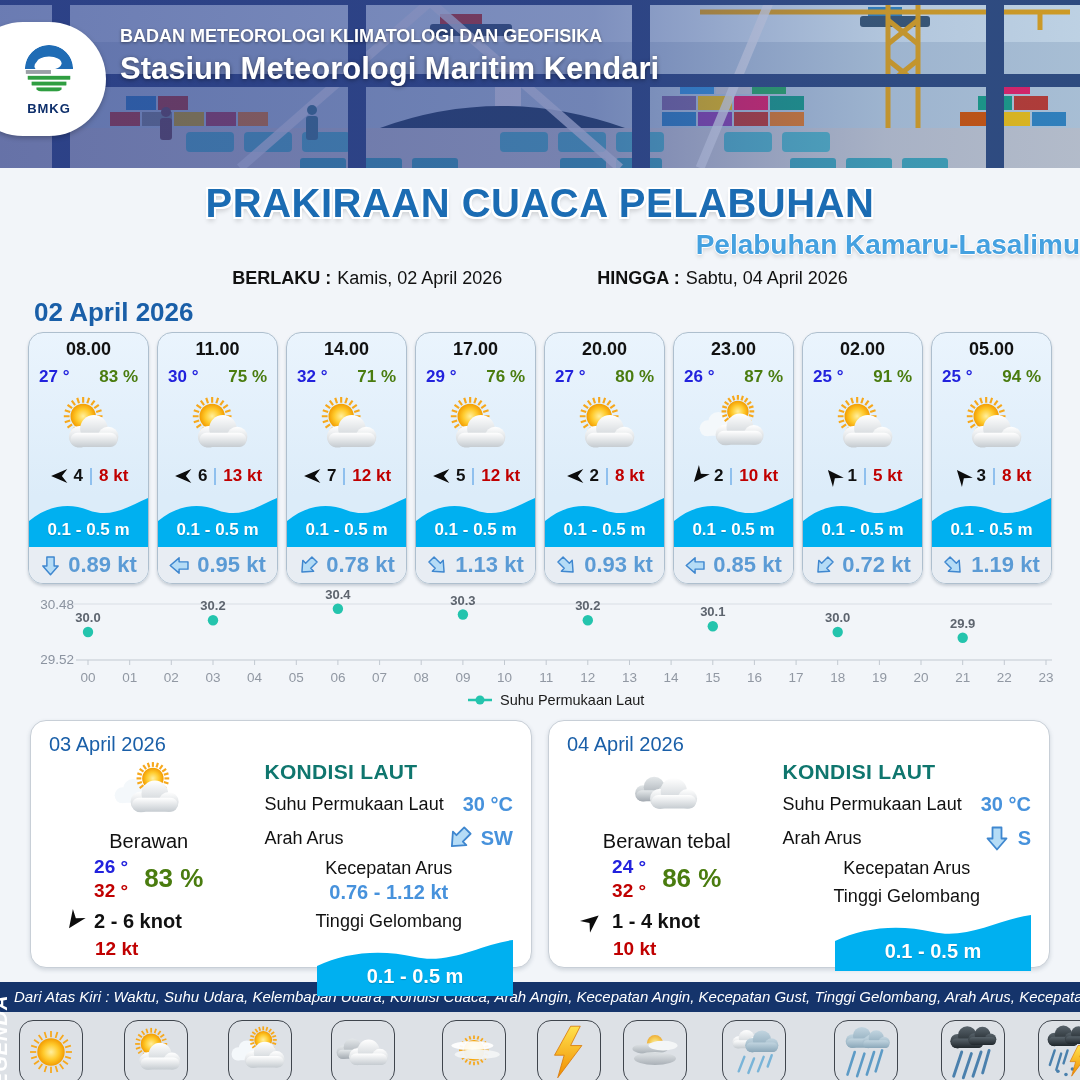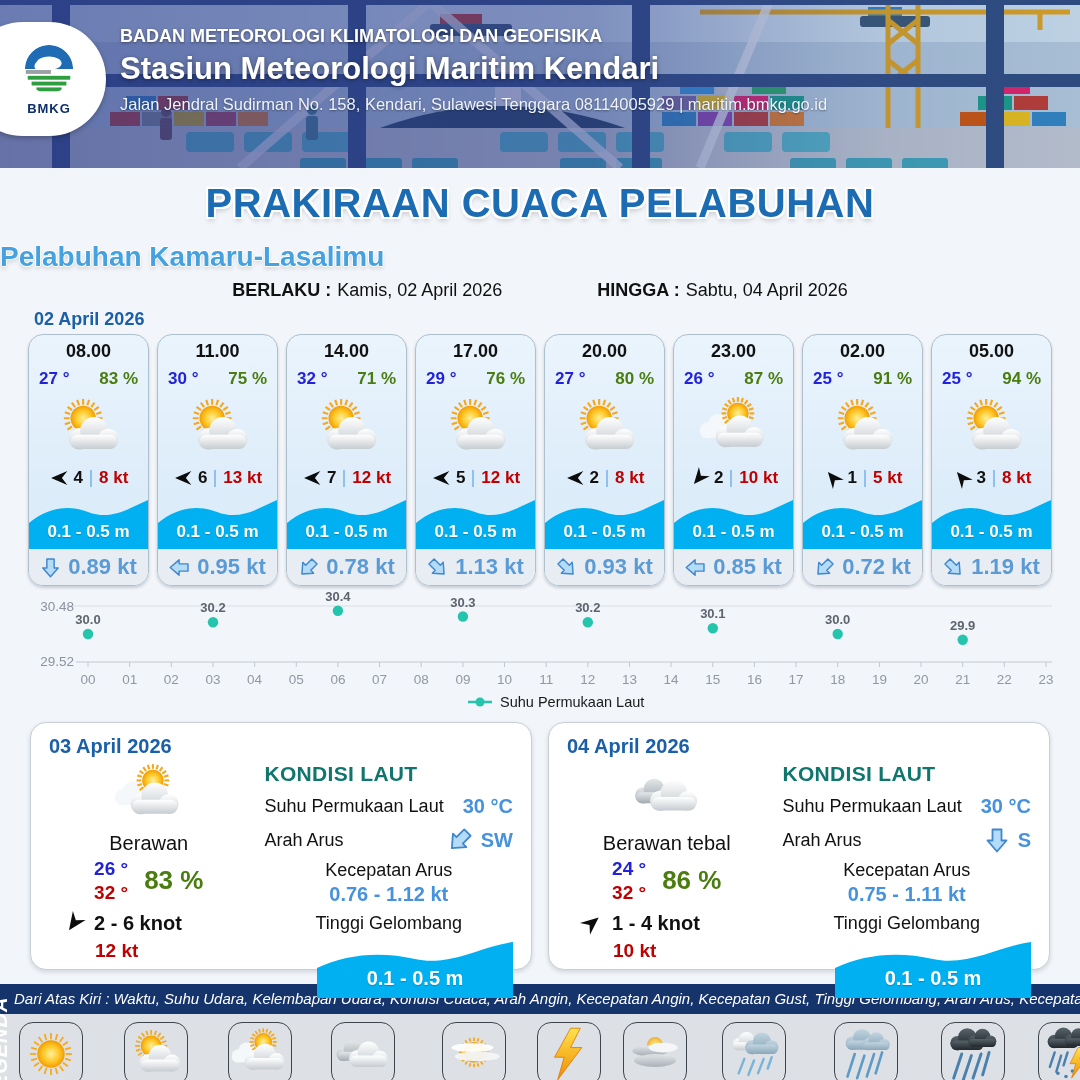--- a/index.html
+++ b/index.html
@@ -14,26 +14,26 @@
     display:flex;flex-direction:column;align-items:center;justify-content:center;padding-left:26px;box-sizing:border-box;
     box-shadow:0 2px 5px rgba(0,0,0,.25);}
   .logo-pill .bmkg-label{font-size:13px;font-weight:bold;color:#0e2f6b;letter-spacing:1px;margin-top:1px;}
   .hdr-text{position:absolute;left:120px;top:26px;color:#fff;}
   .hdr-org{font-size:18px;font-weight:bold;text-shadow:0 1px 3px rgba(0,0,0,.45);}
   .hdr-station{font-size:31px;font-weight:bold;margin-top:4px;text-shadow:0 1px 4px rgba(0,0,0,.45);}
   .hdr-addr{font-size:16.5px;margin-top:8px;color:#eef3fa;text-shadow:0 1px 2px rgba(0,0,0,.4);}
   
   .main-title{margin-top:13px;text-align:center;font-size:40px;font-weight:bold;color:#1b6cb3;letter-spacing:.5px;
     text-shadow:2px 0 0 #fff,-2px 0 0 #fff,0 2px 0 #fff,0 -2px 0 #fff,2px 2px 0 #fff,-2px -2px 0 #fff,2px -2px 0 #fff,-2px 2px 0 #fff,0 4px 5px rgba(0,0,0,.18);}
-  .subtitle{text-align:left;font-size:28px;font-weight:bold;color:#45a1e0;margin-top:15px;
+  .subtitle{text-align:right;font-size:28px;font-weight:bold;color:#45a1e0;margin-top:3px;
     text-shadow:1px 0 0 #fff,-1px 0 0 #fff,0 1px 0 #fff,0 -1px 0 #fff,0 3px 4px rgba(0,0,0,.15);}
   .validity{display:flex;justify-content:center;gap:95px;margin-top:7px;font-size:18px;}
   .validity .lbl{font-weight:bold;}
   .validity .val{margin-left:6px;}
-  .day1-date{margin:8px 0 4px 34px;font-size:18px;font-weight:bold;color:#1a5fa8;}
+  .day1-date{margin:8px 0 4px 34px;font-size:26px;font-weight:bold;color:#1a5fa8;}
   
   .cards{display:flex;gap:8px;margin:0 28px;}
   .fcard{flex:1;height:250px;border:1px solid #aebfce;border-radius:15px;overflow:hidden;
     background:linear-gradient(180deg,#eaf4fd 0%,#dcecf9 65%);box-shadow:0 2px 3px rgba(70,90,110,.25);
     display:flex;flex-direction:column;}
   .f-time{height:25px;padding-top:6px;text-align:center;font-size:18px;font-weight:bold;}
   .f-temps{height:26px;display:flex;justify-content:space-between;padding:0 10px;font-size:17px;font-weight:bold;align-items:center;}
   .t-temp{color:#2222dd;}
   .t-hum{color:#4a7c0f;}
   .f-icon{flex:1;display:flex;align-items:center;justify-content:center;}
@@ -54,21 +54,21 @@
   
   .chart-wrap{margin-top:4px;height:126px;}
   .cyl{font-size:13.5px;fill:#8b93a0;text-anchor:end;}
   .cxl{font-size:13.5px;fill:#9198a3;text-anchor:middle;}
   .cvl{font-size:13px;font-weight:bold;fill:#5d646e;text-anchor:middle;}
   .cleg{font-size:14.5px;fill:#1a1a1a;}
   
   .details{display:flex;gap:16px;margin:6px 30px 0;}
   .dcard{flex:1;height:248px;background:#fff;border:1px solid #c8cfd7;border-radius:16px;
     box-shadow:0 2px 4px rgba(70,90,110,.2);padding:12px 18px 10px;box-sizing:border-box;}
-  .d-date{font-size:20px;font-weight:bold;color:#1a5fa8;}
+  .d-date{font-size:20px;font-weight:normal;color:#1a5fa8;}
   .d-cols{display:flex;margin-top:2px;}
   .d-left{width:43%;display:flex;flex-direction:column;align-items:center;}
   .d-icon{width:104px;height:70px;}
   .d-icon svg{width:100%;height:100%;}
   .d-cond{font-size:20px;margin-top:2px;}
   .d-tr{display:flex;align-items:center;justify-content:center;gap:16px;margin-top:2px;}
   .d-minmax{display:flex;flex-direction:column;line-height:1.25;font-size:19px;font-weight:bold;}
   .d-tmin{color:#2222dd;}
   .d-tmax{color:#c00000;}
   .d-hum{font-size:26px;font-weight:bold;color:#4a7c0f;}
@@ -243,21 +243,20 @@
         <rect x="10" y="35" width="44" height="4" fill="#2f9e41"></rect>
         <rect x="14" y="41" width="36" height="4" fill="#2f9e41"></rect>
         <rect x="19" y="47" width="26" height="4" fill="#2f9e41"></rect>
       </g>
     </svg>
     <span class="bmkg-label">BMKG</span>
   </div>
   <div class="hdr-text">
     <div class="hdr-org">BADAN METEOROLOGI KLIMATOLOGI DAN GEOFISIKA</div>
     <div class="hdr-station">Stasiun Meteorologi Maritim Kendari</div>
-    <div class="hdr-addr">Jalan Jendral Sudirman No. 158, Kendari, Sulawesi Tenggara  08114005929 | maritim.bmkg.go.id</div>
   </div>
 </div>
 
 <div class="main-title">PRAKIRAAN CUACA PELABUHAN</div>
 <div class="subtitle">Pelabuhan Kamaru-Lasalimu</div>
 <div class="validity">
   <div>
     <span class="lbl">BERLAKU :</span><span class="val">Kamis, 02 April 2026</span>
   </div>
   <div>
@@ -993,21 +992,20 @@
             <span class="curarrow curarrow-lg" style="transform: rotate(0deg);">
                 <svg viewBox="0 0 26 26">
                   <path d="M13 24.5 L3.5 13.5 H8.5 V2.5 H17.5 V13.5 H22.5 Z" fill="#b5dcf6" stroke="#3f87cf" stroke-width="1.8" stroke-linejoin="round"></path>
                 </svg>
               </span>
             <span>S</span>
           </span>
         </div>
         <div class="d-row d-col">
           <span class="d-label">Kecepatan Arus</span>
-          <span class="d-value">0.75 - 1.11 kt</span>
         </div>
         <div class="d-row d-col">
           <span class="d-label">Tinggi Gelombang</span>
           <div class="d-wavebox">
             <svg viewBox="0 0 190 62" preserveAspectRatio="none">
                 <path d="M0 32 C28 18 62 15 95 23 C128 31 160 10 190 6 L190 62 L0 62 Z" fill="#00b0f0"></path>
               </svg>
             <span class="wavetext wavetext-lg">0.1 - 0.5 m</span>
           </div>
         </div>

